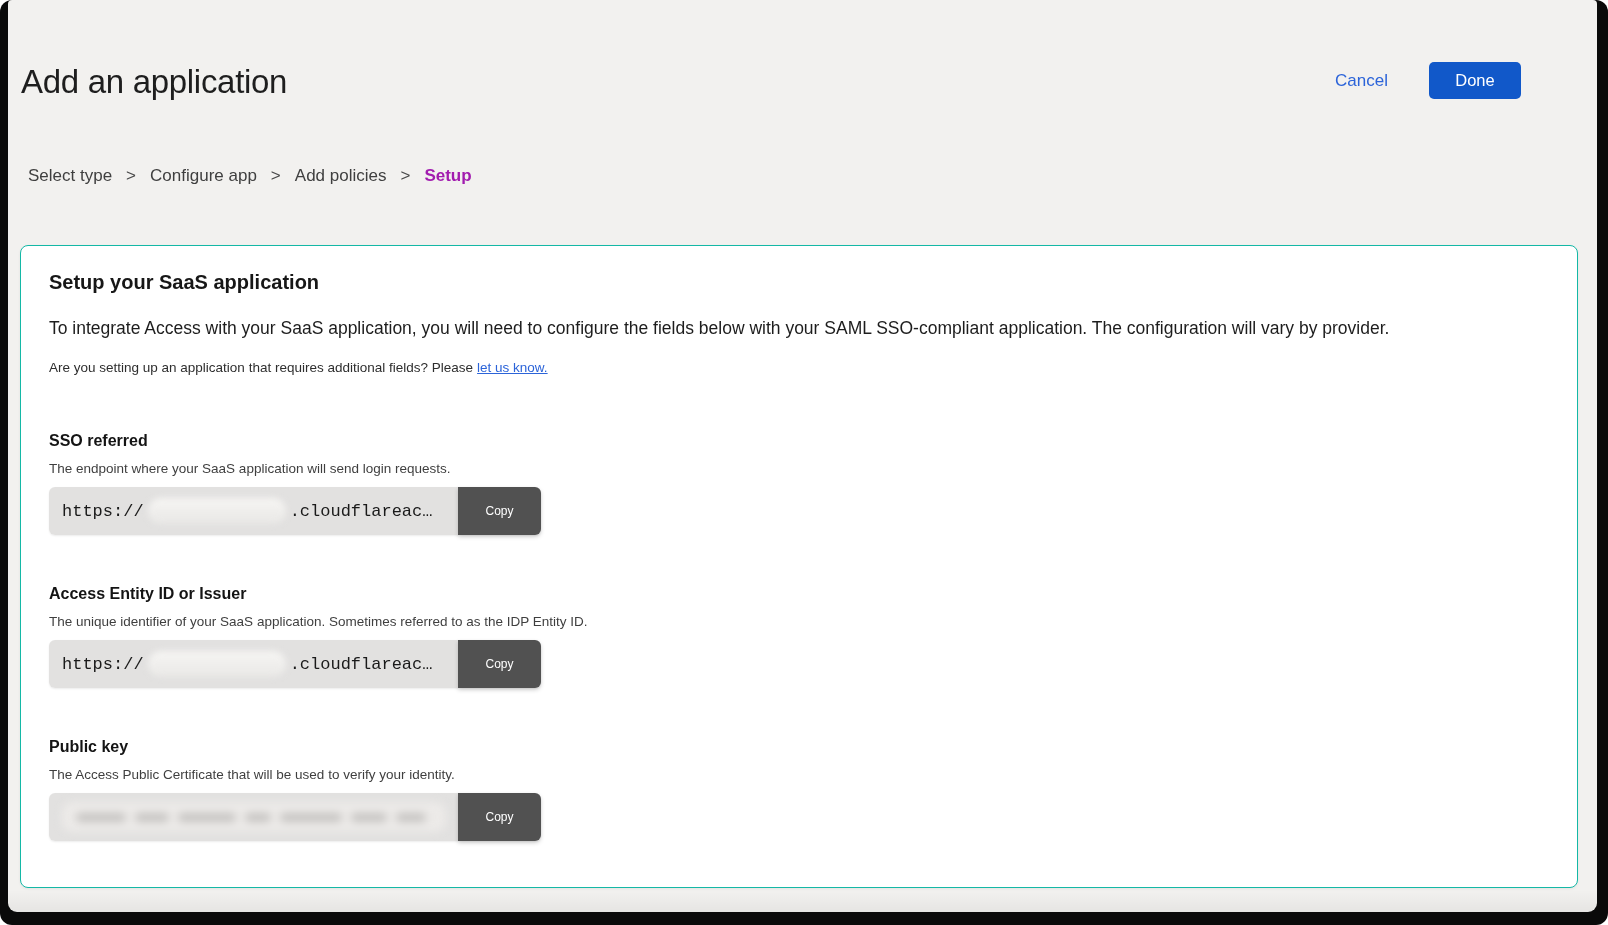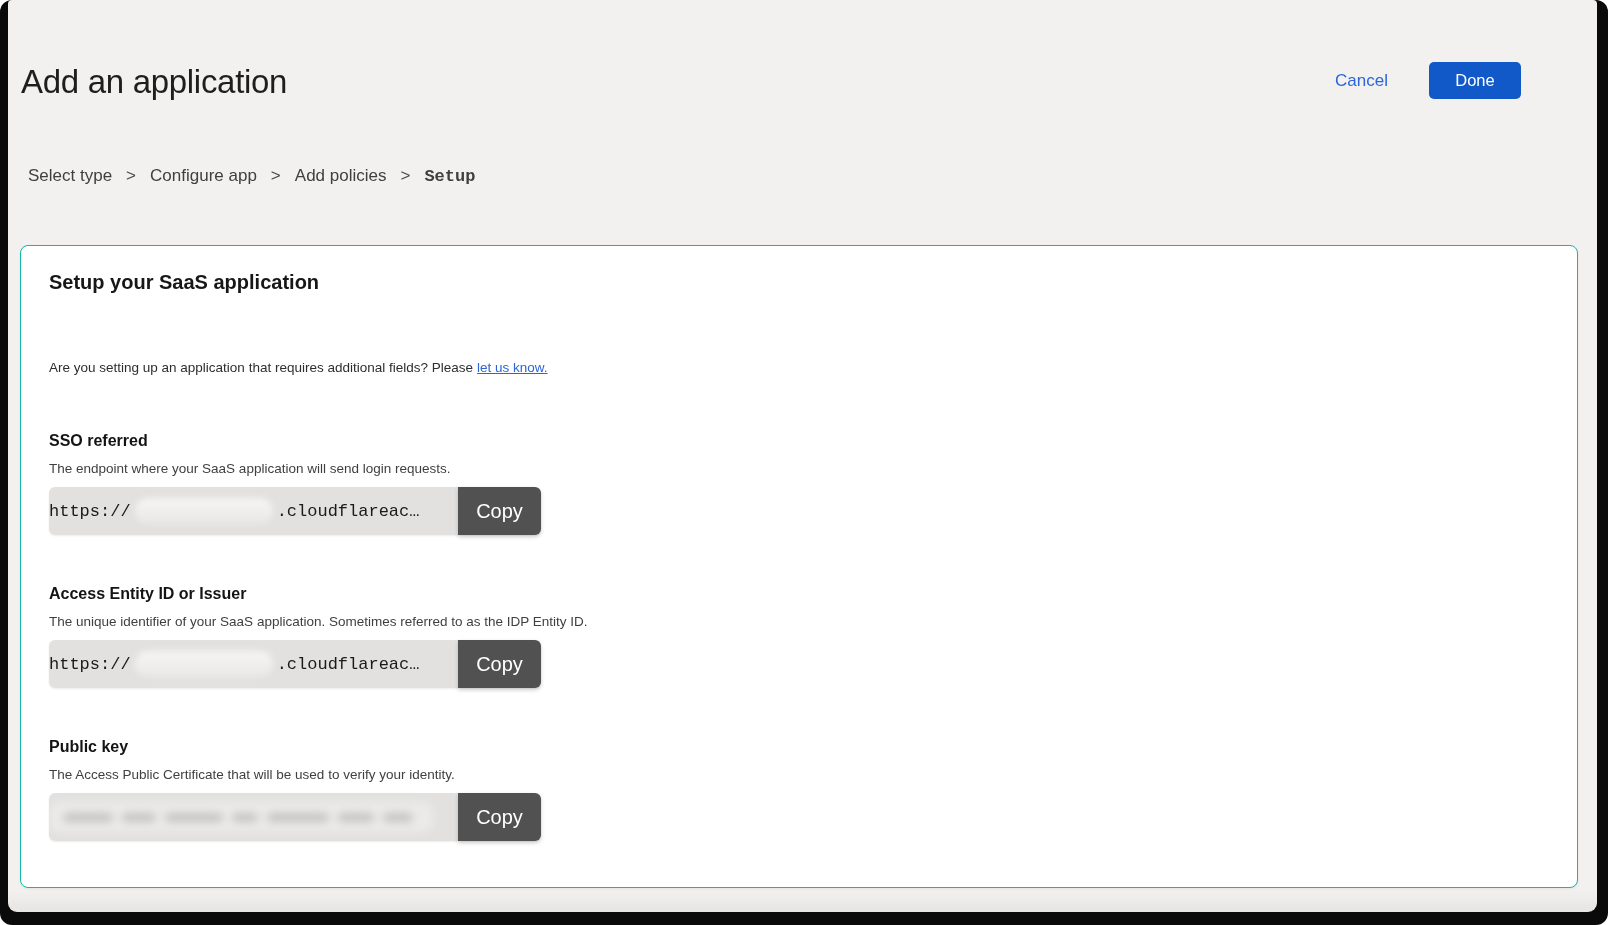--- a/index.html
+++ b/index.html
@@ -57,21 +57,21 @@
     font-size:16.5px;font-weight:500;font-family:inherit;cursor:pointer;
   }
 
   
   .breadcrumb{
     position:absolute;left:20px;top:166px;
     display:flex;align-items:center;gap:14px;
     font-size:17px;color:var(--text-secondary);
   }
   .crumb{cursor:pointer;}
-  .crumb.active{font-weight:700;color:#404040;cursor:default;font-family:Liberation Mono, monospace;}
+  .crumb.active{font-weight:700;color:#a21caf;cursor:default;}
   .crumb-sep{color:#4a4a4a;}
 
   
   .card{
     position:absolute;left:12px;top:245px;width:1558px;height:643px;
     background:var(--card-bg);
     border:1px solid #14b8a6;border-radius:8px;
     box-shadow:0 1px 3px rgba(0,0,0,0.06);
   }
   .card-title{
@@ -104,31 +104,31 @@
   }
   .valrow{
     margin-top:10px;height:48px;width:492px;
     display:flex;align-items:stretch;
     border-radius:6px;
     box-shadow:0 1px 2px rgba(0,0,0,0.08);
   }
   .valbox{
     width:409px;background:var(--input-bg);
     border-radius:6px 0 0 6px;
-    display:flex;align-items:center;
+    display:flex;align-items:center;padding-left:13px;
     overflow:hidden;
   }
   .mono{
     font-family:"Liberation Mono","DejaVu Sans Mono",monospace;
     font-size:17px;color:#1a1a1a;white-space:pre;
   }
   .copy-btn{
     width:83px;border:none;border-radius:0 6px 6px 0;
     background:var(--copy-gray);color:#ffffff;
-    font-size:20px;font-family:inherit;cursor:pointer;
+    font-size:12px;font-family:inherit;cursor:pointer;
     box-shadow:0 2px 4px rgba(0,0,0,0.18);
   }
   .blob{
     display:inline-block;width:138px;height:26px;border-radius:13px;
     background:linear-gradient(#f6f5f3,#e9e8e6);
     filter:blur(3px);margin:0 4px;flex:none;
   }
   .blob-full{
     width:384px;height:30px;border-radius:10px;
     background:#eceae8;filter:blur(4px);
@@ -157,20 +157,21 @@
       <span class="crumb-sep">&gt;</span>
       <span class="crumb">Add policies</span>
       <span class="crumb-sep">&gt;</span>
       <span class="crumb active">Setup</span>
     </nav>
 
     <section class="card">
 
       <h2 class="card-title">Setup your SaaS application</h2>
 
+      <p class="card-intro">To integrate Access with your SaaS application, you will need to configure the fields below with your SAML SSO-compliant application. The configuration will vary by provider.</p>
 
       <p class="card-help"><span>Are you setting up an application that requires additional fields? Please</span><a>let us know.</a></p>
 
       <div class="field field-1">
         <h3>SSO referred</h3>
         <p class="fdesc">The endpoint where your SaaS application will send login requests.</p>
         <div class="valrow">
           <div class="valbox">
             <span class="mono">https://</span>
             <span class="blob"></span>

